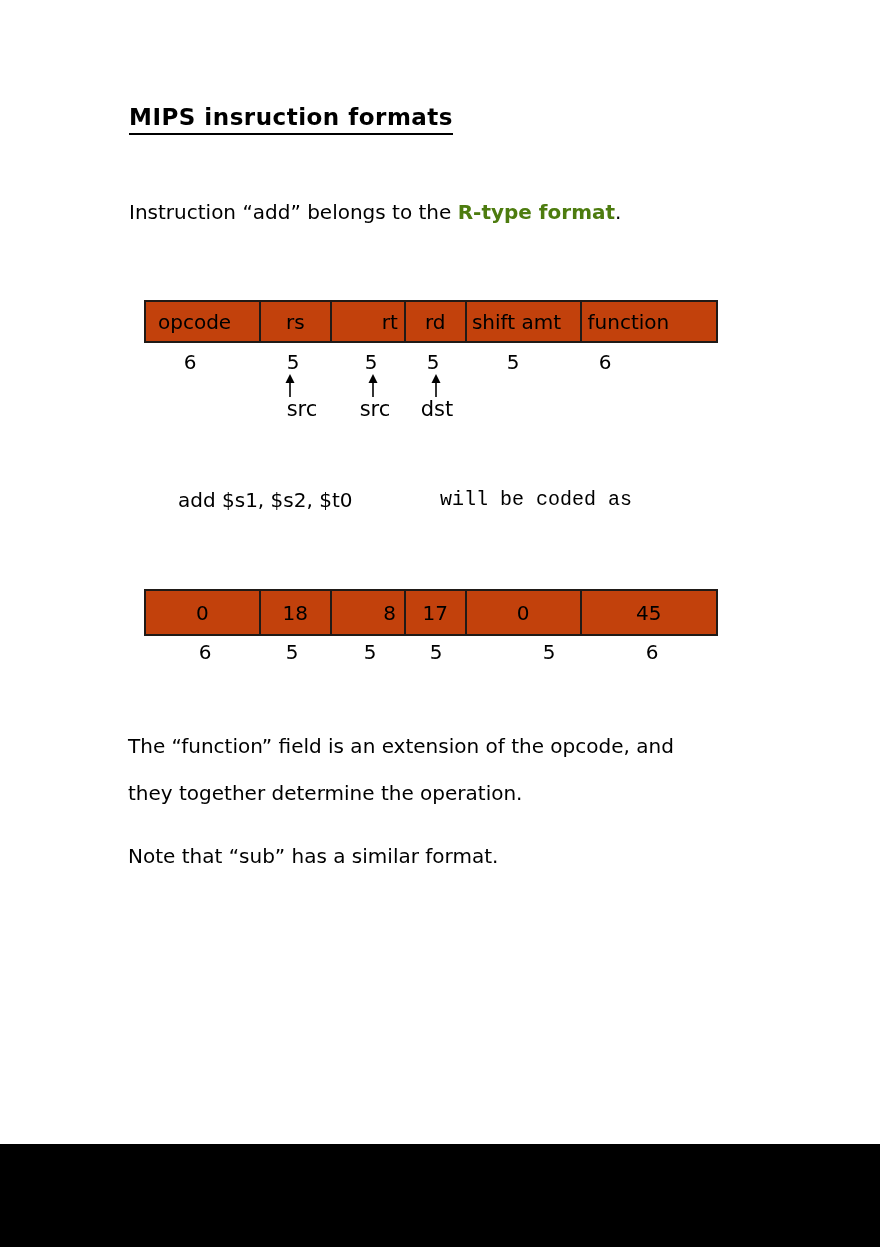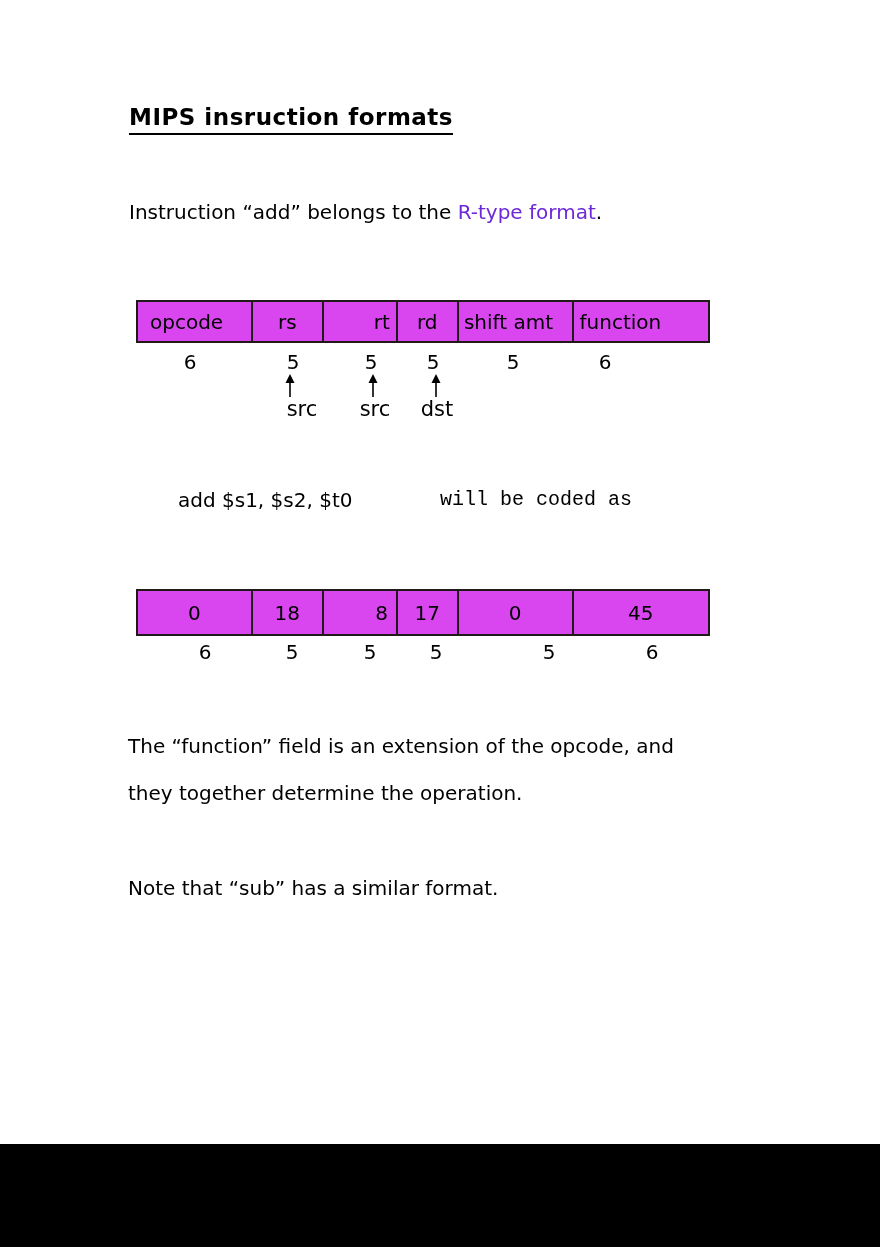--- a/index.html
+++ b/index.html
@@ -24,28 +24,28 @@
     border-bottom: 2px solid #000;
     padding-bottom: 3px;
     letter-spacing: 0.5px;
   }
 
   
   .intro {
     position: absolute; left: 129px; top: 200px;
     margin: 0; font-size: 20px; white-space: nowrap;
   }
-  .red-bold { color: #6d28d9; font-weight: normal; }
+  .red-bold { color: #4d7c0f; font-weight: bold; }
 
   
   .ftable {
-    position: absolute; left: 136px; width: 574px;
+    position: absolute; left: 144px; width: 574px;
     display: flex; box-sizing: border-box;
     border: 2px solid #1F1A17;
-    background: #d946ef;
+    background: #c2410c;
   }
   .t1 { top: 300px; height: 43px; }
   .t2 { top: 589px; height: 47px; }
   .cell {
     box-sizing: border-box;
     display: flex; align-items: center; justify-content: center;
     font-size: 20px;
     border-right: 2px solid #1F1A17;
     overflow: hidden; white-space: nowrap;
   }
@@ -105,21 +105,21 @@
     font-size: 20px; white-space: nowrap; font-family: Liberation Mono, monospace;
   }
 
   
   .body-line {
     position: absolute; left: 128px; margin: 0;
     font-size: 20px; white-space: nowrap;
   }
   .p-line1 { top: 734px; }
   .p-line2 { top: 781px; }
-  .note-line { top: 876px; }
+  .note-line { top: 844px; }
 
   
   .bottom-bar {
     position: absolute; left: 0; top: 1144px;
     width: 880px; height: 103px;
     background: #000000;
   }
 </style>
 </head>
 <body>

